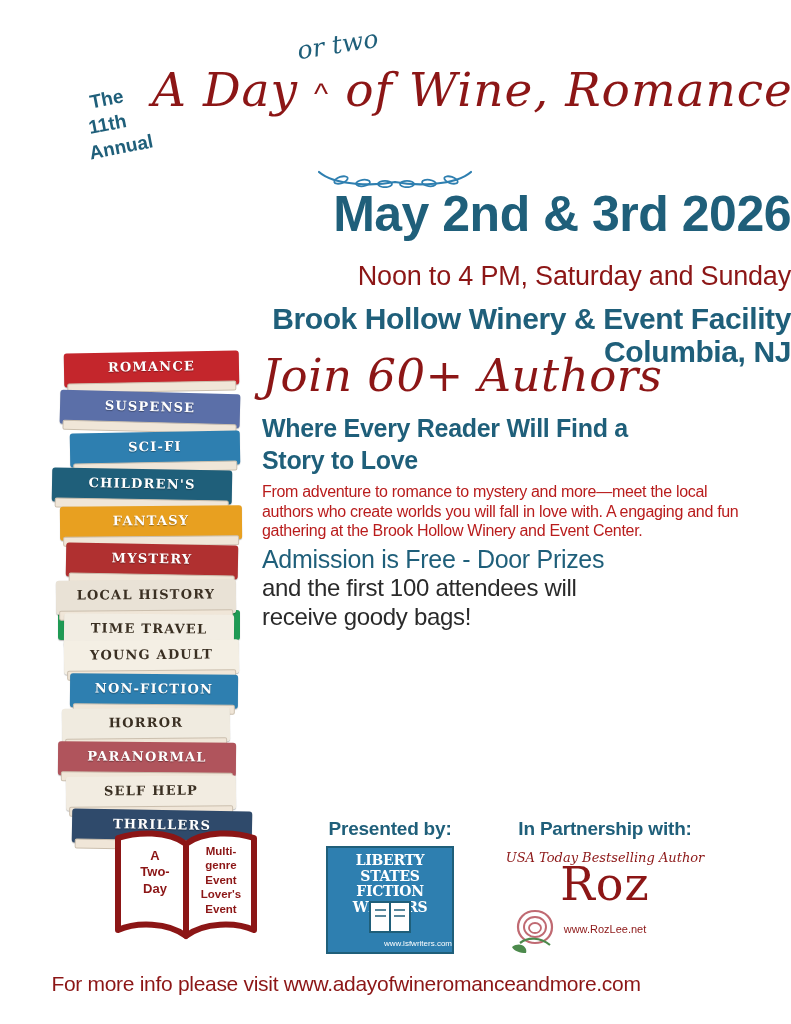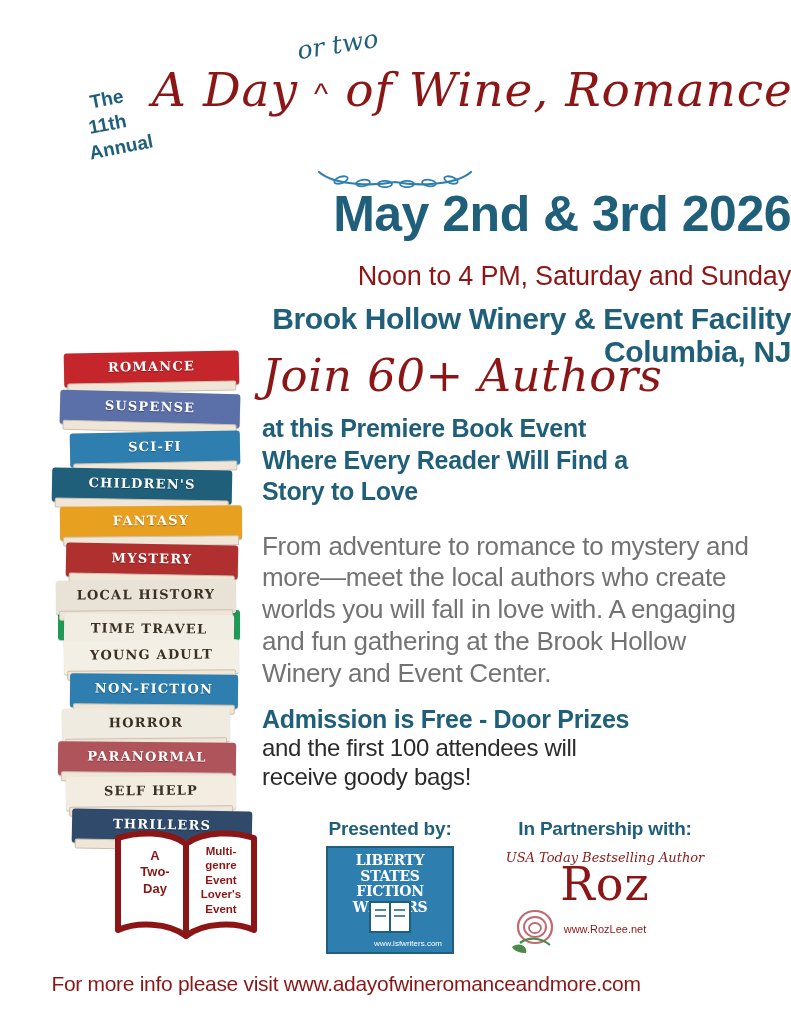--- a/index.html
+++ b/index.html
@@ -176,30 +176,30 @@
   }
   .premiere {
     margin-top: 14px;
     font-size: 25px;
     font-weight: bold;
     color: #1f5f7a;
     line-height: 1.26;
     letter-spacing: -0.3px;
   }
   .body-copy {
-    margin-top: 23px;
-    font-size: 26px;
-    color: #737373;
+    margin-top: 6px;
+    font-size: 16px;
+    color: #b91c1c;
     line-height: 1.22;
     letter-spacing: -0.3px;
   }
   .admission {
-    margin-top: 16px;
+    margin-top: 4px;
     font-size: 25px;
-    font-weight: bold;
+    font-weight: normal;
     color: #1f5f7a;
     letter-spacing: -0.3px;
   }
   .goody {
     font-size: 24px;
     color: #2a2a2a;
     line-height: 1.2;
     letter-spacing: -0.3px;
   }
 
@@ -262,23 +262,23 @@
     font-family: "DejaVu Serif", serif;
     font-weight: bold;
     font-size: 14px;
     color: #ffffff;
     line-height: 1.12;
     letter-spacing: -0.3px;
   }
   .lsfw-box .lsfw-url {
     position: absolute;
     bottom: 4px;
-    left: 10px;
+    left: 0;
     right: 0;
-    text-align: left;
+    text-align: right;
     font-size: 8px;
     color: #ffffff;
     margin-left: 36px;
   }
   .lsfw-box .bookmark {
     position: absolute;
     left: 38px;
     top: 52px;
     width: 48px;
     height: 36px;
@@ -435,21 +435,20 @@
     </div>
     <div class="book" style="left:30px; top:458px; width:180px; background:#2f4a6b; transform:rotate(1deg);">
       <div class="pages"></div>
       <div class="spine-label">THRILLERS</div>
     </div>
   </div>
 
   <div class="right-col">
     <div class="join-script">Join 60+ Authors</div>
     <div class="premiere">
-      <div>at this Premiere Book Event</div>
       <div>Where Every Reader Will Find a</div>
       <div>Story to Love</div>
     </div>
     <div class="body-copy">From adventure to romance to mystery and more—meet the local authors who create worlds you will fall in love with. A engaging and fun gathering at the Brook Hollow Winery and Event Center.</div>
     <div class="admission">Admission is Free - Door Prizes</div>
     <div class="goody">
       <div>and the first 100 attendees will</div>
       <div>receive goody bags!</div>
     </div>
   </div>

